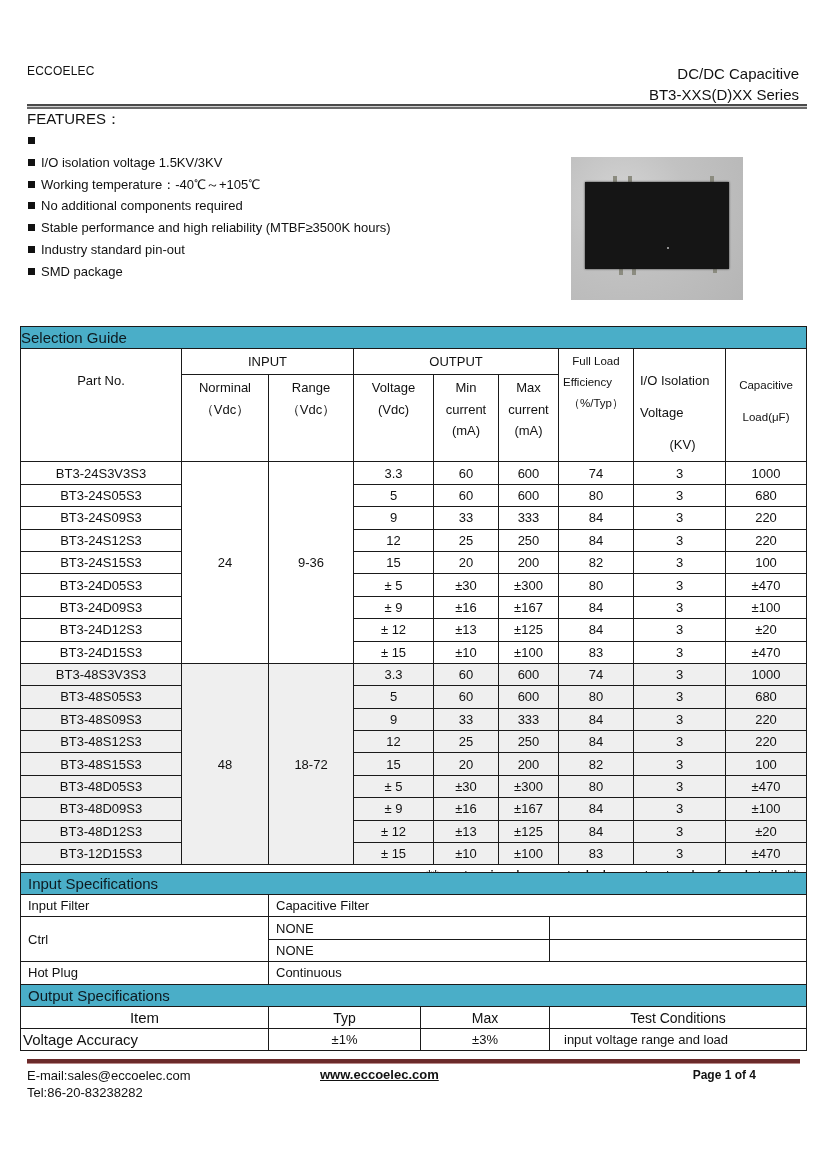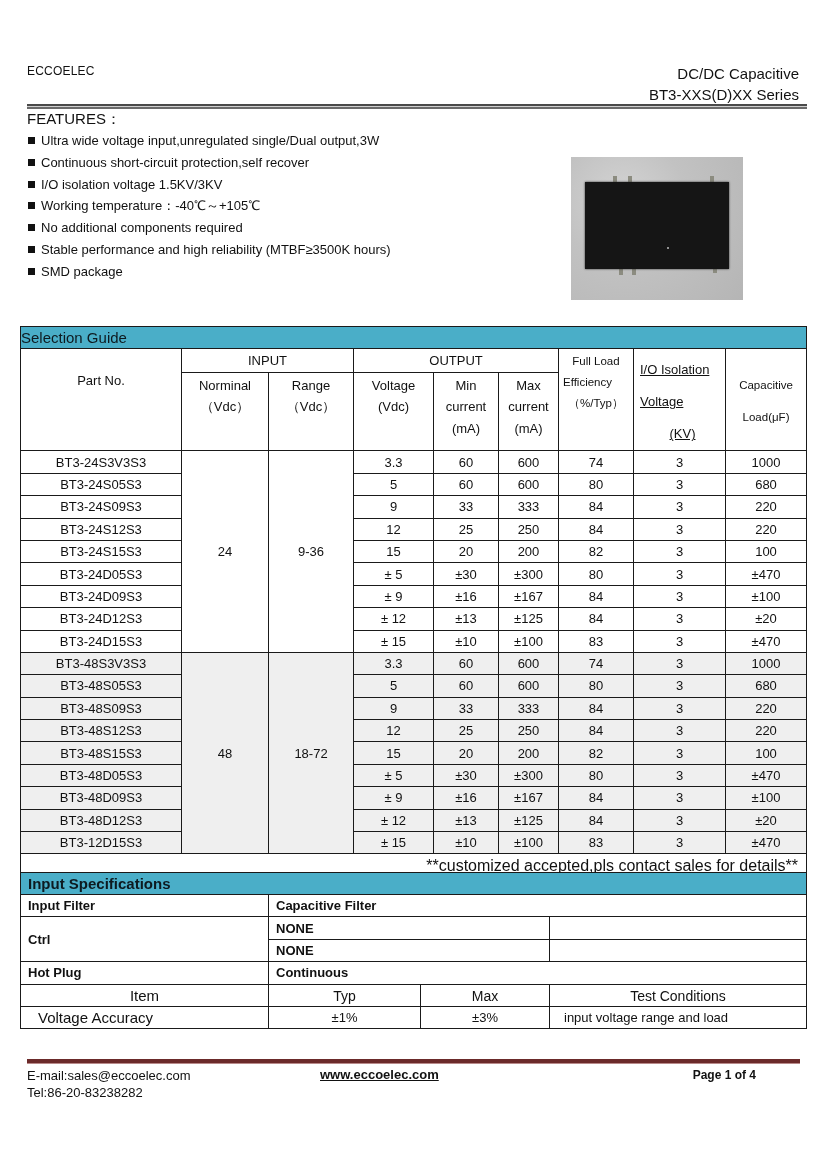--- a/index.html
+++ b/index.html
@@ -26,52 +26,52 @@
 
   #selection { top: 326px; font-size: 13px; }
   #selection td { height: 22.4px; padding: 0; }
   #selection .hdr2 td { height: 22px; }
   #selection .hdr3 td { height: 75px; vertical-align: top; line-height: 21.5px; padding-top: 2px; }
   #selection .small { font-size: 11.5px; }
   #selection .gray td { background: #efefef; }
   #selection .note { text-align: right; padding-right: 8px; font-size: 16px; height: 24px; }
 
   #input-spec { top: 872px; font-size: 13px; }
-  #input-spec td { height: 22.4px; text-align: left; padding-left: 7px; font-weight: bold; }
+  #input-spec td { height: 22.4px; text-align: left; padding-left: 7px; }
   #input-spec .section-bar { height: 22px; }
 
   #output-spec { top: 984px; font-size: 13px; }
   #output-spec td { height: 22px; }
   #output-spec .colhead { font-size: 14px; margin-left: 8px; }
-  #output-spec .left { text-align: left; padding-left: 17px; font-size: 15px; }
+  #output-spec .left { text-align: left; padding-left: 2px; font-size: 15px; }
   #output-spec .cond { text-align: left; padding-left: 14px; }
 
   .ftr-rule { position: absolute; left: 27px; right: 27px; top: 1059px; height: 5px; background: #6b2a2a; border-bottom: 1px solid #b98a8a; }
   .ftr-left { position: absolute; left: 27px; top: 1067px; font-size: 13px; line-height: 17px; }
   .ftr-mid { position: absolute; left: 320px; top: 1067px; font-size: 13px; font-weight: bold; text-decoration: underline; color: #111; }
   .ftr-right { position: absolute; right: 71px; top: 1068px; font-size: 12px; font-weight: bold; }
 </style>
 </head>
 <body>
 
 <div class="hdr-brand">ECCOELEC</div>
 <div class="hdr-right">
   <div>DC/DC Capacitive</div>
   <div>BT3-XXS(D)XX  Series</div>
 </div>
 <div class="hdr-rule"></div>
 
 <div class="features-title">FEATURES：</div>
 <ul class="features" id="features-list">
-    <li><span class="bullet"></span><span>Ultra wide voltage input,unregulated single/Dual output,3W</span></li>
-    <li><span class="bullet"></span><span>Continuous short-circuit protection,self recover</span></li>
+    <li><span class="bullet"></span></li>
     <li><span class="bullet"></span><span>I/O isolation voltage 1.5KV/3KV</span></li>
     <li><span class="bullet"></span><span>Working temperature：-40℃～+105℃</span></li>
     <li><span class="bullet"></span><span>No additional components required</span></li>
     <li><span class="bullet"></span><span>Stable performance and high reliability (MTBF≥3500K hours)</span></li>
+    <li><span class="bullet"></span><span>Industry standard pin-out</span></li>
     <li><span class="bullet"></span><span>SMD package</span></li>
   </ul>
 
 <div class="product-photo" title="BT3 SMD DC/DC converter module photo">
   <span class="pin" style="left:42px;top:19px"></span>
   <span class="pin" style="left:57px;top:19px"></span>
   <span class="pin" style="left:139px;top:19px"></span>
   <span class="pin" style="left:48px;top:110px"></span>
   <span class="pin" style="left:61px;top:110px"></span>
   <span class="pin" style="left:142px;top:108px"></span>
@@ -98,21 +98,21 @@
       </tr>
   <tr class="hdr2">
     <td rowspan="2" style="vertical-align:top;padding-top:24px">Part No.</td>
     <td colspan="2">INPUT</td>
     <td colspan="3">OUTPUT</td>
     <td rowspan="2" class="small" style="vertical-align:top;padding-top:2px;line-height:21px;">
       <div>Full  Load</div>
       <div style="text-align:left;padding-left:4px">Efficiency</div>
       <div>（%/Typ）</div>
     </td>
-    <td rowspan="2" style="vertical-align:top;padding-top:5px;line-height:32px;text-align:left;padding-left:6px;text-decoration:underline;">
+    <td rowspan="2" style="vertical-align:top;padding-top:16px;line-height:32px;text-align:left;padding-left:6px;">
       <div>I/O Isolation</div>
       <div>Voltage</div>
       <div style="text-align:center">(KV)</div>
     </td>
     <td rowspan="2" class="small" style="vertical-align:top;padding-top:20px;line-height:32px;">
       <div>Capacitive</div>
       <div>Load(μF)</div>
     </td>
   </tr>
   <tr class="hdr3">
@@ -346,20 +346,23 @@
   </table>
 
 <table id="output-spec">
   <colgroup>
       <col style="width:248px">
       <col style="width:152px">
       <col style="width:129px">
       <col style="width:257px">
     </colgroup>
   <tbody>
+      <tr>
+        <td colspan="4" class="section-bar">Output Specifications</td>
+      </tr>
   <tr>
     <td class="colhead" style="font-size:15px">Item</td>
     <td class="colhead">Typ</td>
     <td class="colhead">Max</td>
     <td class="colhead">Test Conditions</td>
   </tr>
   <tr>
     <td class="left">Voltage Accuracy</td>
     <td>±1%</td>
     <td>±3%</td>

